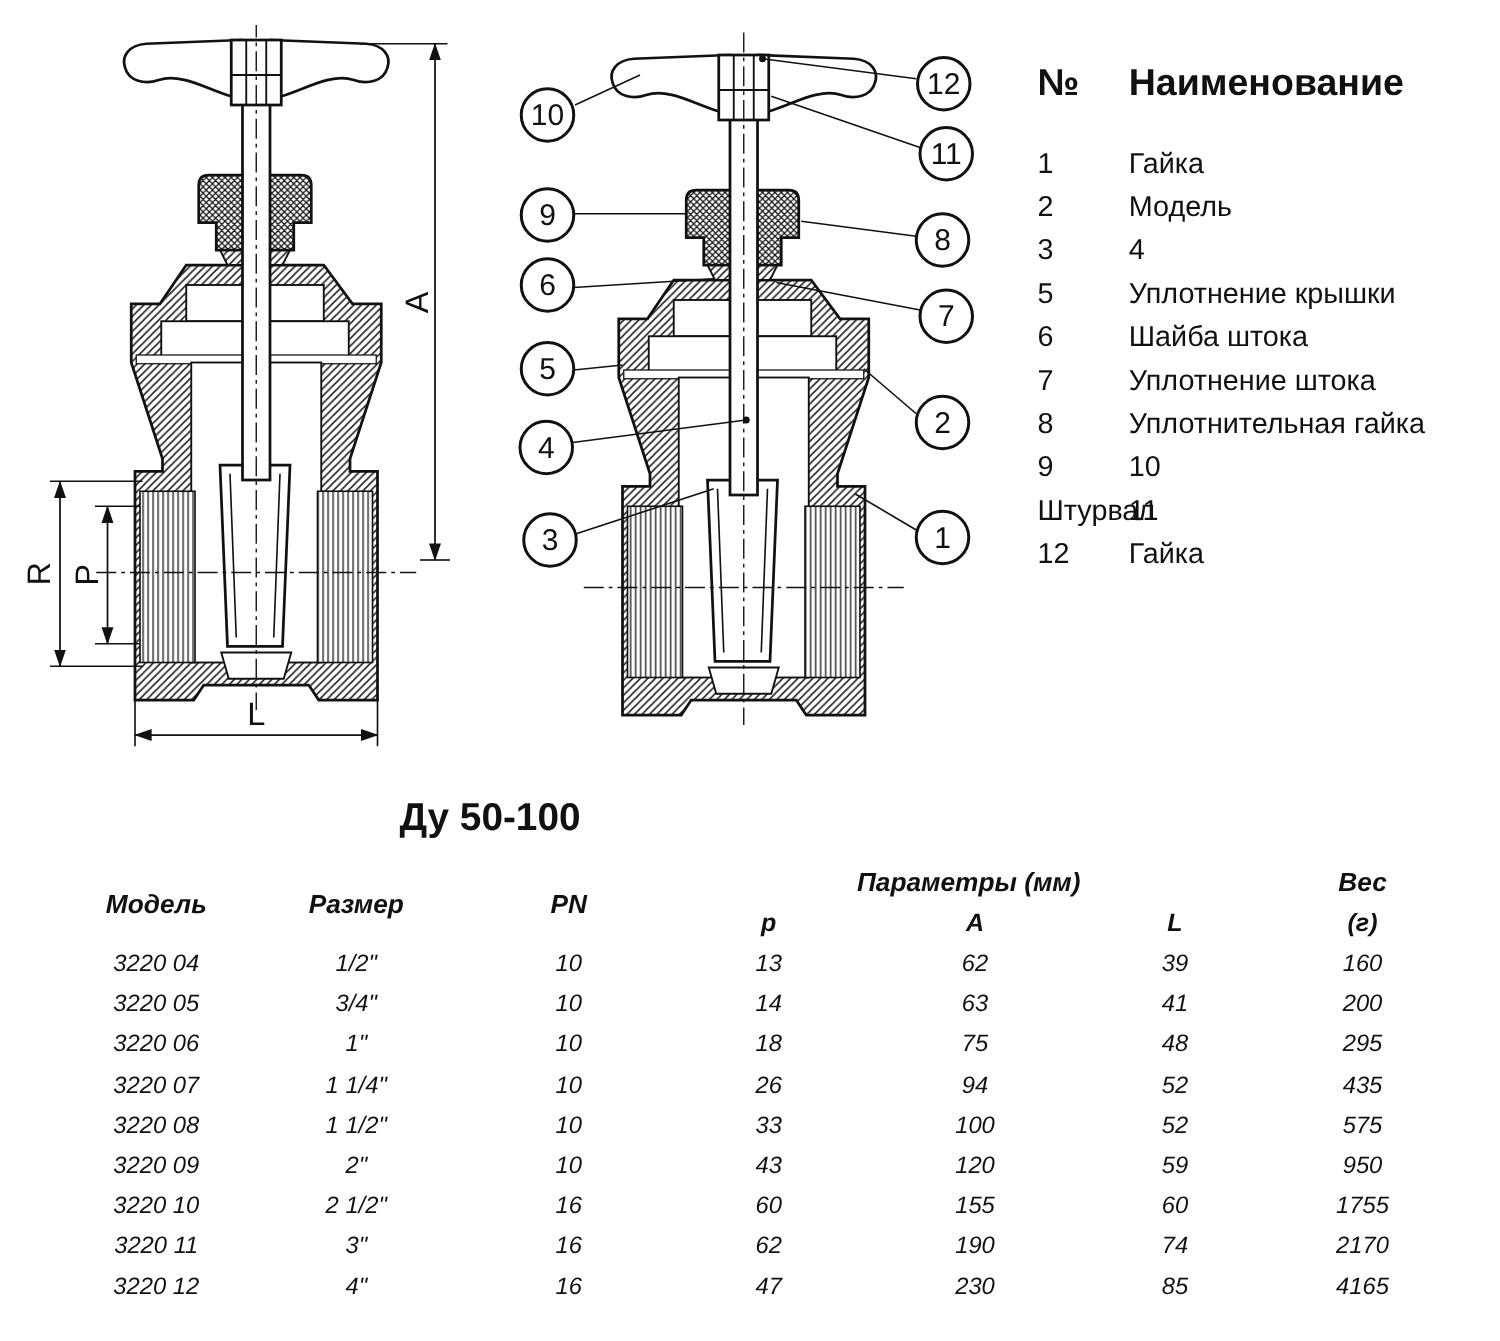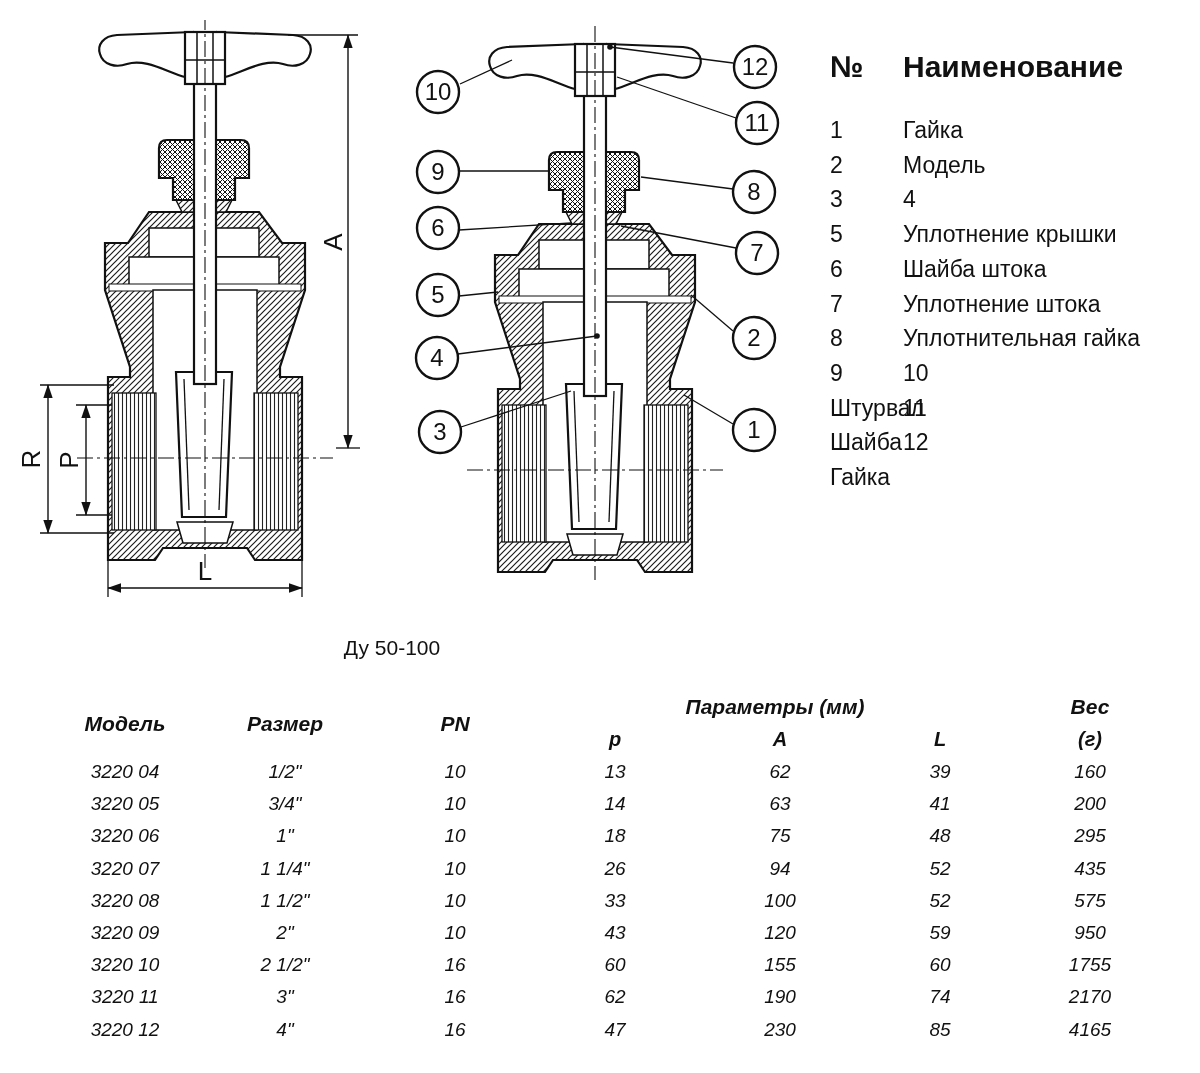--- a/index.html
+++ b/index.html
@@ -19,21 +19,21 @@
     font-size:24px; fill:#111; text-anchor:middle;
     font-family:"Liberation Sans", sans-serif;
   }
   .dimlabel {
     font-size:26px; fill:#111; text-anchor:middle;
     font-family:"Liberation Sans", sans-serif;
   }
   
   .caption {
     position:absolute; left:292px; top:636px; width:200px;
-    text-align:center; font-weight:normal; font-size:21px;
+    text-align:center; font-weight:bold; font-size:31px;
   }
   
   .legend { position:absolute; left:830px; top:50px; width:362px; }
   .legend-header {
     display:grid; grid-template-columns:73px 1fr;
     font-weight:bold; font-size:30px; line-height:34px;
   }
   .legend-items {
     margin-top:29px; display:grid; grid-template-columns:73px 1fr;
     font-size:23px; line-height:34.7px;
@@ -221,21 +221,20 @@
       <span>6</span>
         <span>Шайба штока</span>
       <span>7</span>
         <span>Уплотнение штока</span>
       <span>8</span>
         <span>Уплотнительная гайка</span>
       <span>9</span>
       <span>10</span>
         <span>Штурвал</span>
       <span>11</span>
-        <span>Шайба</span>
       <span>12</span>
         <span>Гайка</span>
     </div>
   </div>
 
   <table class="dim-table">
     <colgroup>
       <col style="width:130px">
         <col style="width:190px">
         <col style="width:150px">

